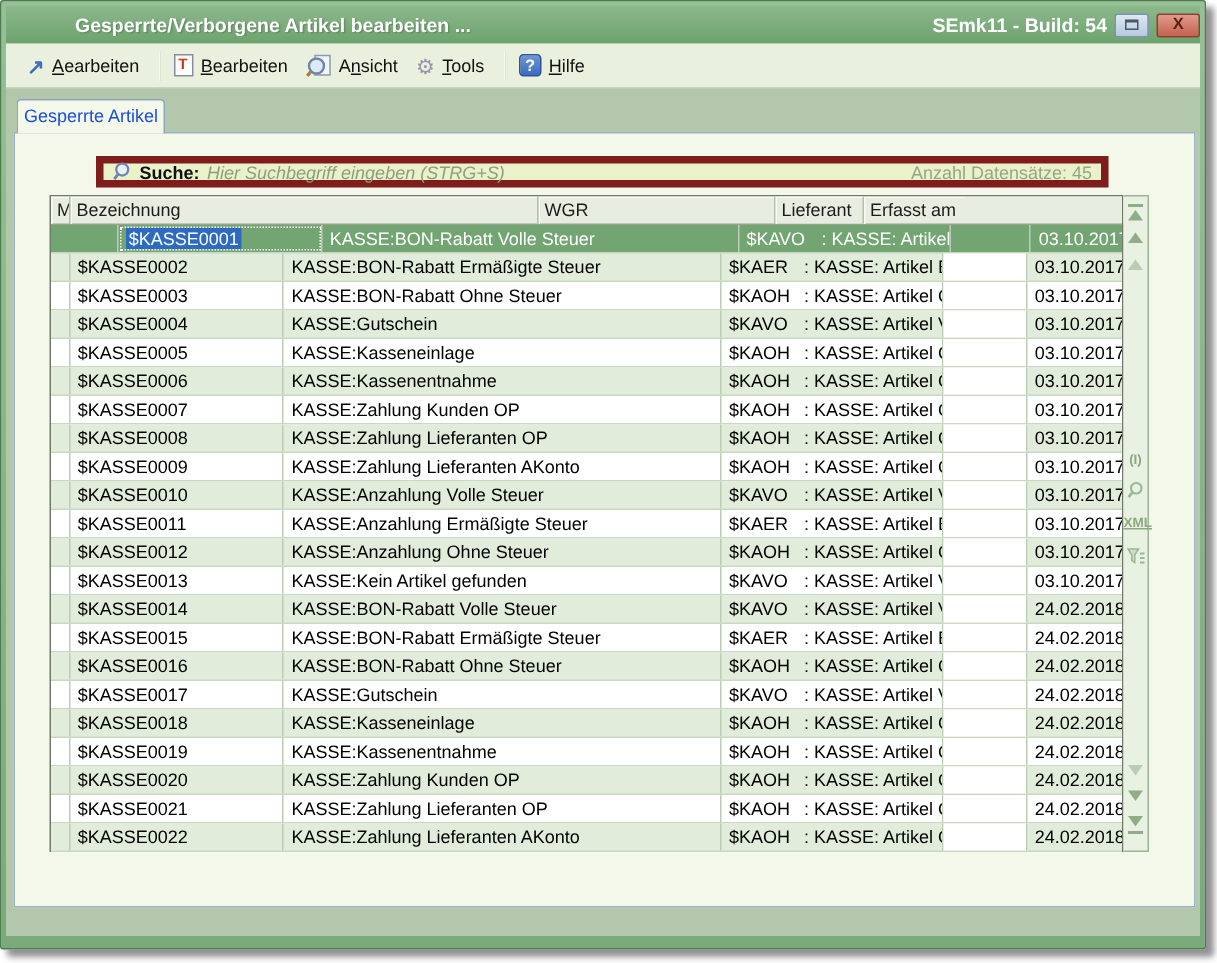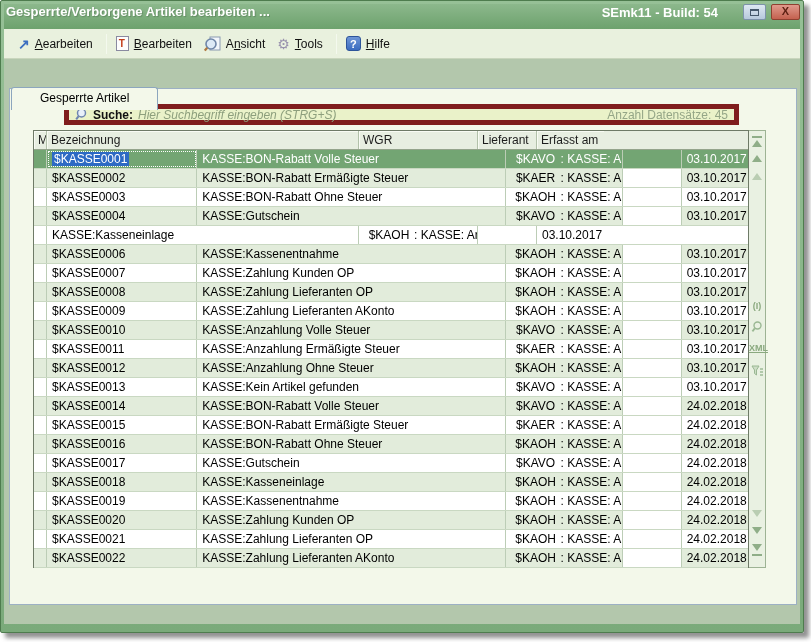--- a/index.html
+++ b/index.html
@@ -7,25 +7,25 @@
   .window {
     position:absolute; left:0; top:0; width:804px; height:633px;
     background:linear-gradient(180deg,#96c096,#7aaa7a);
     border:1px solid #4e7c4e; border-radius:2px;
     box-shadow:5px 5px 4px rgba(110,110,110,.75);
   }
   
   .titlebar {
     position:absolute; left:3px; top:3px; right:3px; height:25px;
     background:linear-gradient(180deg,#8cb88c,#6da26d);
-    display:flex; align-items:flex-start; color:#fff;
+    display:flex; align-items:center; color:#fff;padding-left:44px;
   }
   .title-text { font-size:13px; font-weight:bold; margin-left:2px; text-shadow:1px 1px 1px rgba(60,90,60,.4); white-space:nowrap; overflow:hidden; }
   .title-right { margin-left:auto; display:flex; align-items:center; gap:5px; }
-  .build-text { font-size:13px; font-weight:bold; margin-right:20px; }
+  .build-text { font-size:13px; font-weight:bold; margin-right:0; }
   .btn-restore {
     width:23px; height:16px; border:1px solid #7d93ab; border-radius:2px;
     background:linear-gradient(180deg,#dde8f2,#b6c9dc);
     display:flex; align-items:center; justify-content:center; cursor:pointer;
   }
   .btn-restore .sq { width:9px; height:7px; border:1px solid #44576b; border-top-width:2px; background:transparent; }
   .btn-close {
     width:29px; height:16px; border:1px solid #8e4030; border-radius:2px;
     background:linear-gradient(180deg,#e09a8c,#c4614f);
     color:#5d1f12; font-size:11px; font-weight:bold; line-height:13px; text-align:center; cursor:pointer;
@@ -40,23 +40,23 @@
   .menu-sep { width:1px; height:20px; background:#9fb196; margin:0 5px; border-right:1px solid #f4f9ee; }
   .hotkey { text-decoration:underline; }
   .ic-arrow { color:#3d6fc0; font-weight:bold; font-size:14px; line-height:12px; }
   .ic-doc { position:relative; width:13px; height:15px; background:#fdfdfd; border:1px solid #8a8aa0; }
   .ic-doc .mark { position:absolute; left:2px; top:2px; width:7px; height:9px; color:#c23b16; font-size:10px; font-weight:bold; line-height:9px; }
   .ic-help { width:15px; height:15px; background:linear-gradient(180deg,#6f96d6,#3b6cc0); border:1px solid #2d549a; border-radius:3px; color:#fff; font-weight:bold; font-size:11px; text-align:center; line-height:14px; }
   .ic-gear { font-size:14px; color:#9a93ae; line-height:14px; }
   
   .content { position:absolute; left:3px; top:58px; right:3px; bottom:8px; background:#b3c7ac; }
   .tab {
-    position:absolute; left:7px; top:7px; height:23px; padding:0 28px;
+    position:absolute; left:7px; top:7px; height:23px; padding:0 4px;
     background:#f3f8ea; border:1px solid #8ca6be; border-bottom:none; border-radius:3px 3px 0 0;
-    font-size:12px; color:#000000; line-height:21px; z-index:2; cursor:pointer;margin-top:21px;
+    font-size:12px; color:#1d4ed8; line-height:21px; z-index:2; cursor:pointer;
   }
   .panel {
     position:absolute; left:5px; top:29px; width:788px; height:517px;
     background:#f3f8ea; border:1px solid #9cb0c4; z-index:1;
   }
   
   .searchbar {
     position:absolute; left:54px; top:15px; width:675px; height:21px;
     background:#eaf2c9; border:5px solid #7f1d1d;
     display:flex; align-items:center; padding:0 6px; gap:5px; cursor:text;
@@ -70,23 +70,23 @@
     border:1px solid #6e7a67; background:#fff; font-size:12px;
   }
   .grid-header { display:flex; height:19px; background:#e7eee1; border-bottom:1px solid #94a48c; color:#1c1c1c; }
   .hcell { padding:2px 4px; border-right:1px solid #b2c1aa; white-space:nowrap; overflow:hidden;
            box-shadow:inset 1px 1px 0 #f8fbf4; }
   .rows { position:relative; }
   .row { display:flex; height:19px; background:#fff; border-bottom:1px solid #c9d8c2; cursor:pointer; }
   .row:nth-child(even) { background:#e2ecdb; }
   .cell { padding:2px 5px; border-right:1px solid #bccdb6; white-space:nowrap; overflow:hidden; color:#000; }
   .c-m { width:13px; } .c-art { width:152px; } .c-bez { width:312px; }
-  .c-wgr { width:119px; display:flex;text-align:center; } .c-lief { width:59px; background:#fff; } .c-erf { width:67px; border-right:none; }
+  .c-wgr { width:158px; display:flex; } .c-lief { width:59px; background:#fff; } .c-erf { width:67px; border-right:none; }
   .wgr-code { width:50px; flex:none; }
-  .row.selected { background:#73a573 !important; }
+  .row.selected { background:#73a573 !important;padding-left:32px; }
   .row.selected .cell { color:#fff; }
   .row.selected .c-lief { background:#73a573; }
   .row.selected .c-art { outline:1px dotted #fff; outline-offset:-2px; }
   .row.selected .c-art .val { background:#2d6ac4; padding:0 2px; }
   
   .strip {
     position:absolute; left:739px; top:41px; width:17px; height:438px;
     background:#e9f1e2; border:1px solid #9db394; border-left:none;
   }
   .strip .sicon { position:absolute; left:0; width:100%; text-align:center; font-size:9px; line-height:10px; cursor:pointer; }
@@ -218,20 +218,21 @@
               <div class="cell c-bez">KASSE:Gutschein</div>
               <div class="cell c-wgr">
                 <span class="wgr-code">$KAVO</span>
                 <span>: KASSE: Artikel V</span>
               </div>
               <div class="cell c-lief"></div>
               <div class="cell c-erf">03.10.2017</div>
             </div>
             <div class="row">
               <div class="cell c-m"></div>
+              <div class="cell c-art"><span class="val">$KASSE0005</span></div>
               <div class="cell c-bez">KASSE:Kasseneinlage</div>
               <div class="cell c-wgr">
                 <span class="wgr-code">$KAOH</span>
                 <span>: KASSE: Artikel O</span>
               </div>
               <div class="cell c-lief"></div>
               <div class="cell c-erf">03.10.2017</div>
             </div>
             <div class="row">
               <div class="cell c-m"></div>

